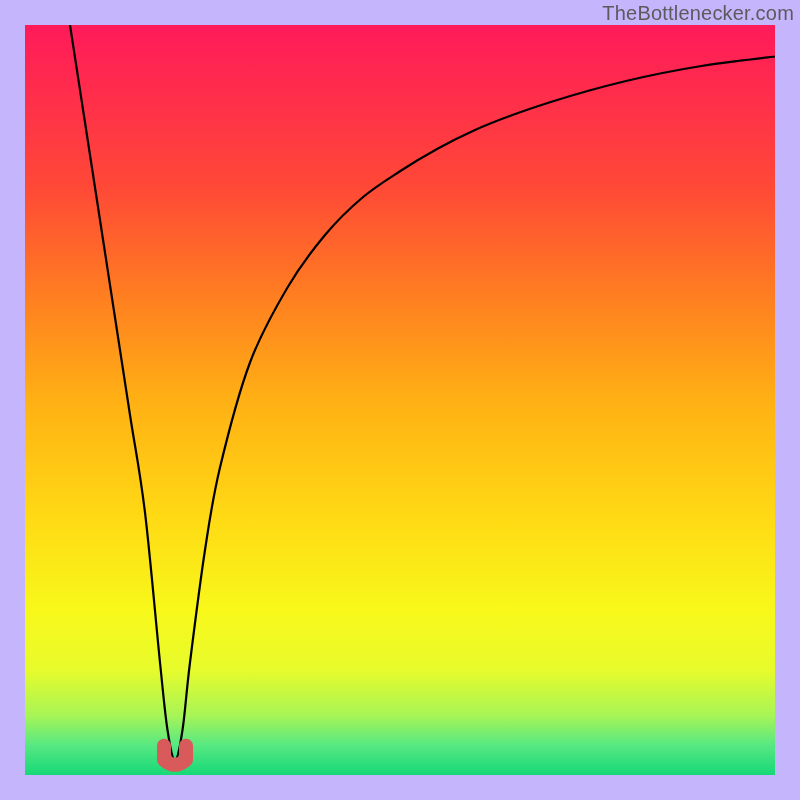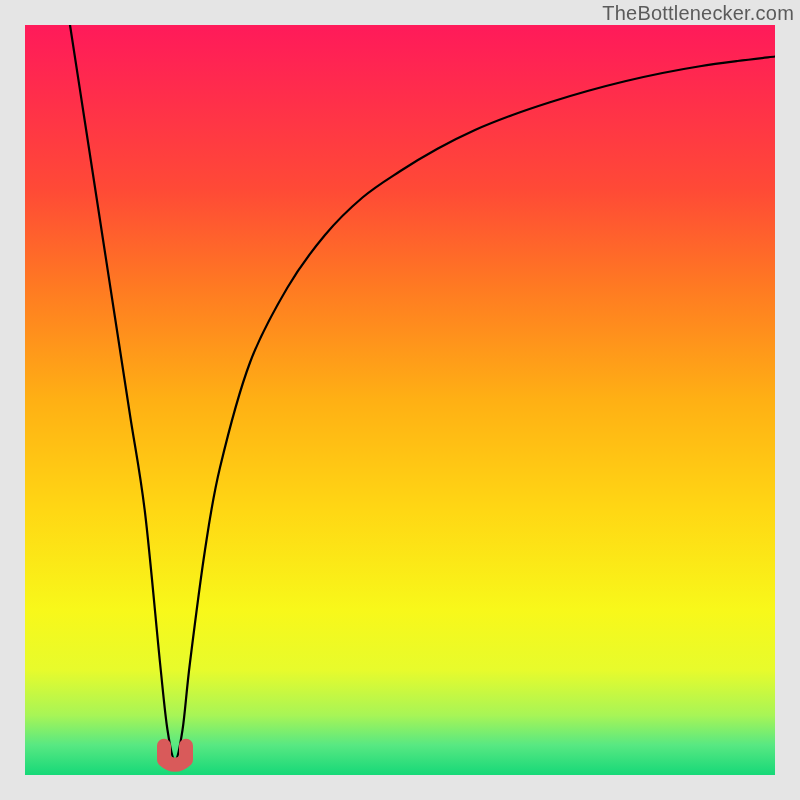--- a/index.html
+++ b/index.html
@@ -1,16 +1,16 @@
 <!DOCTYPE html>
 <html><head>
 <meta charset="utf-8">
 <style>
 html,body{margin:0;padding:0;width:800px;height:800px;overflow:hidden;background:#000;font-family:Arial,Helvetica,sans-serif}
-.frame{width:800px;height:800px;background:#e5e5e5;position:relative}
+.frame{width:800px;height:800px;background:#c4b5fd;position:relative}
 .plot{position:absolute;left:25px;top:25px;width:750px;height:750px;background:#fff}
 .grad{position:absolute;inset:0;width:100%;height:100%}
 .curve{position:absolute;inset:0;width:100%;height:100%}
 .wm{position:absolute;top:2px;right:6px;color:#5b5b5b;font-size:20px;font-weight:400;letter-spacing:.2px}
 </style>
 </head>
 <body>
 
 <div class="frame">
   <div class="plot">

